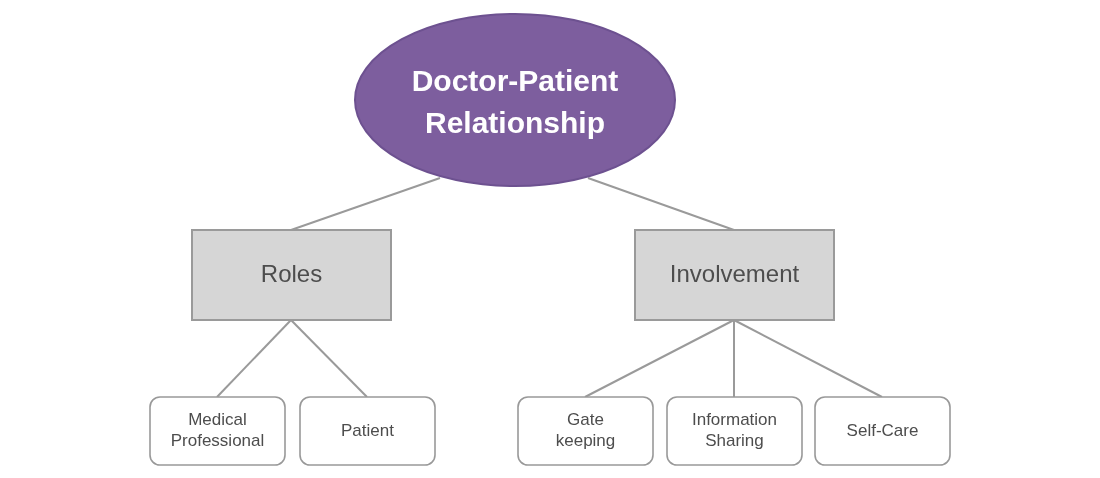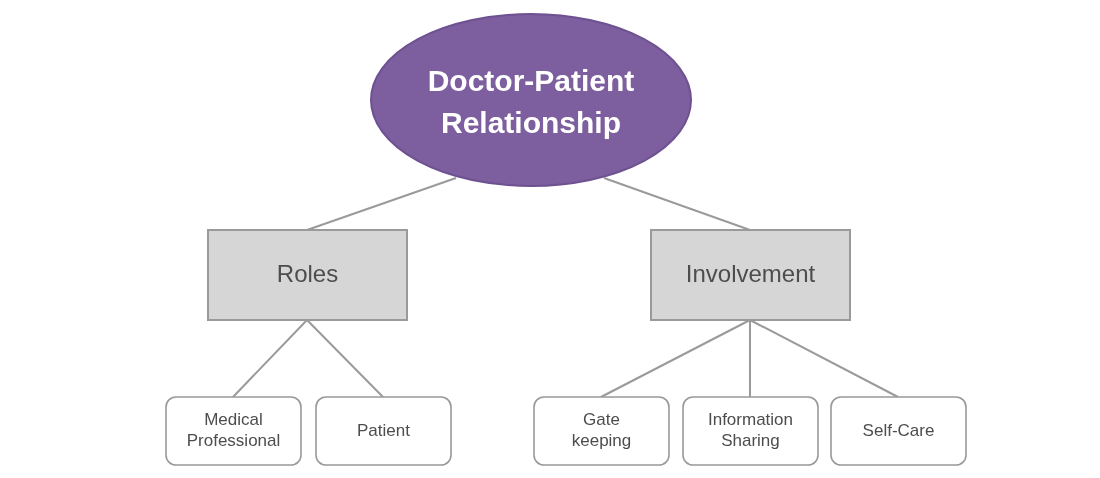--- a/index.html
+++ b/index.html
@@ -11,21 +11,20 @@
     width: 1100px;
     height: 478px;
     font-family: "Liberation Sans", sans-serif;
     overflow: hidden;
   }
   #diagram-root {
     position: relative;
     width: 948px;
     height: 478px;
     background: #ffffff;
-    margin-left: 16px;
   }
   svg.diagram-canvas {
     display: block;
     width: 1100px;
     height: 478px;
   }
   .connector {
     stroke: #9a9a9a;
     stroke-width: 2;
     fill: none;

